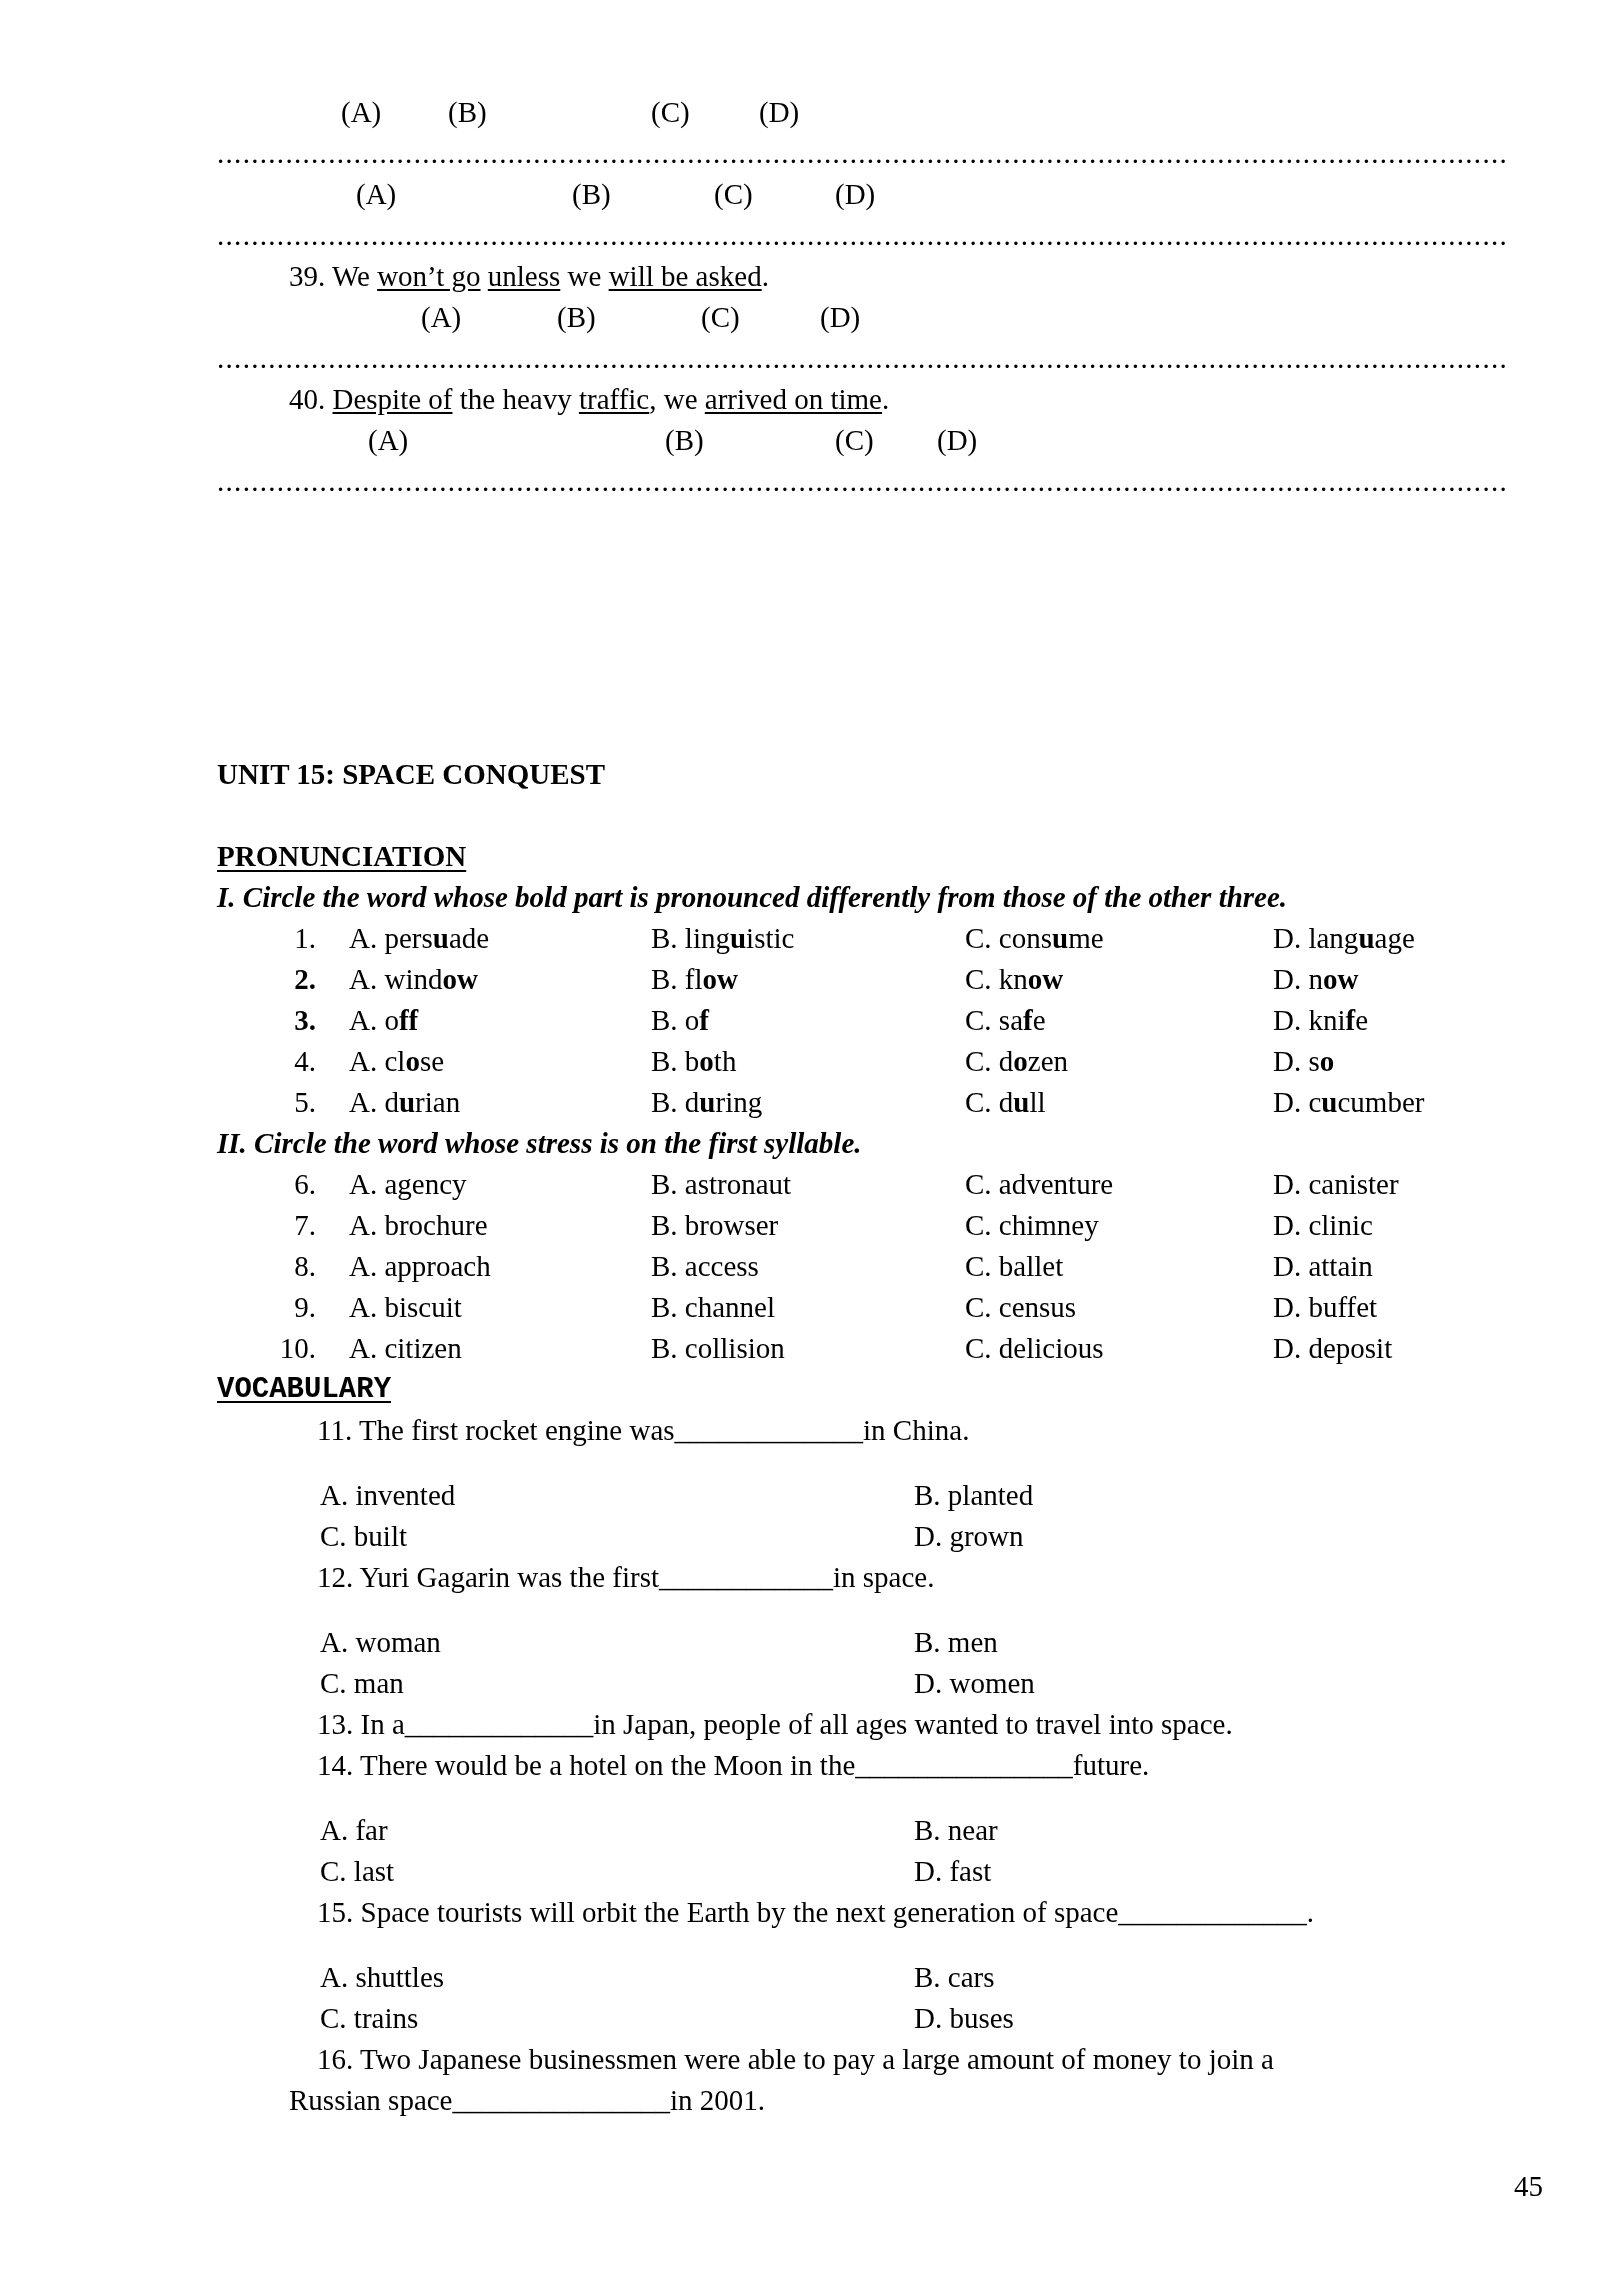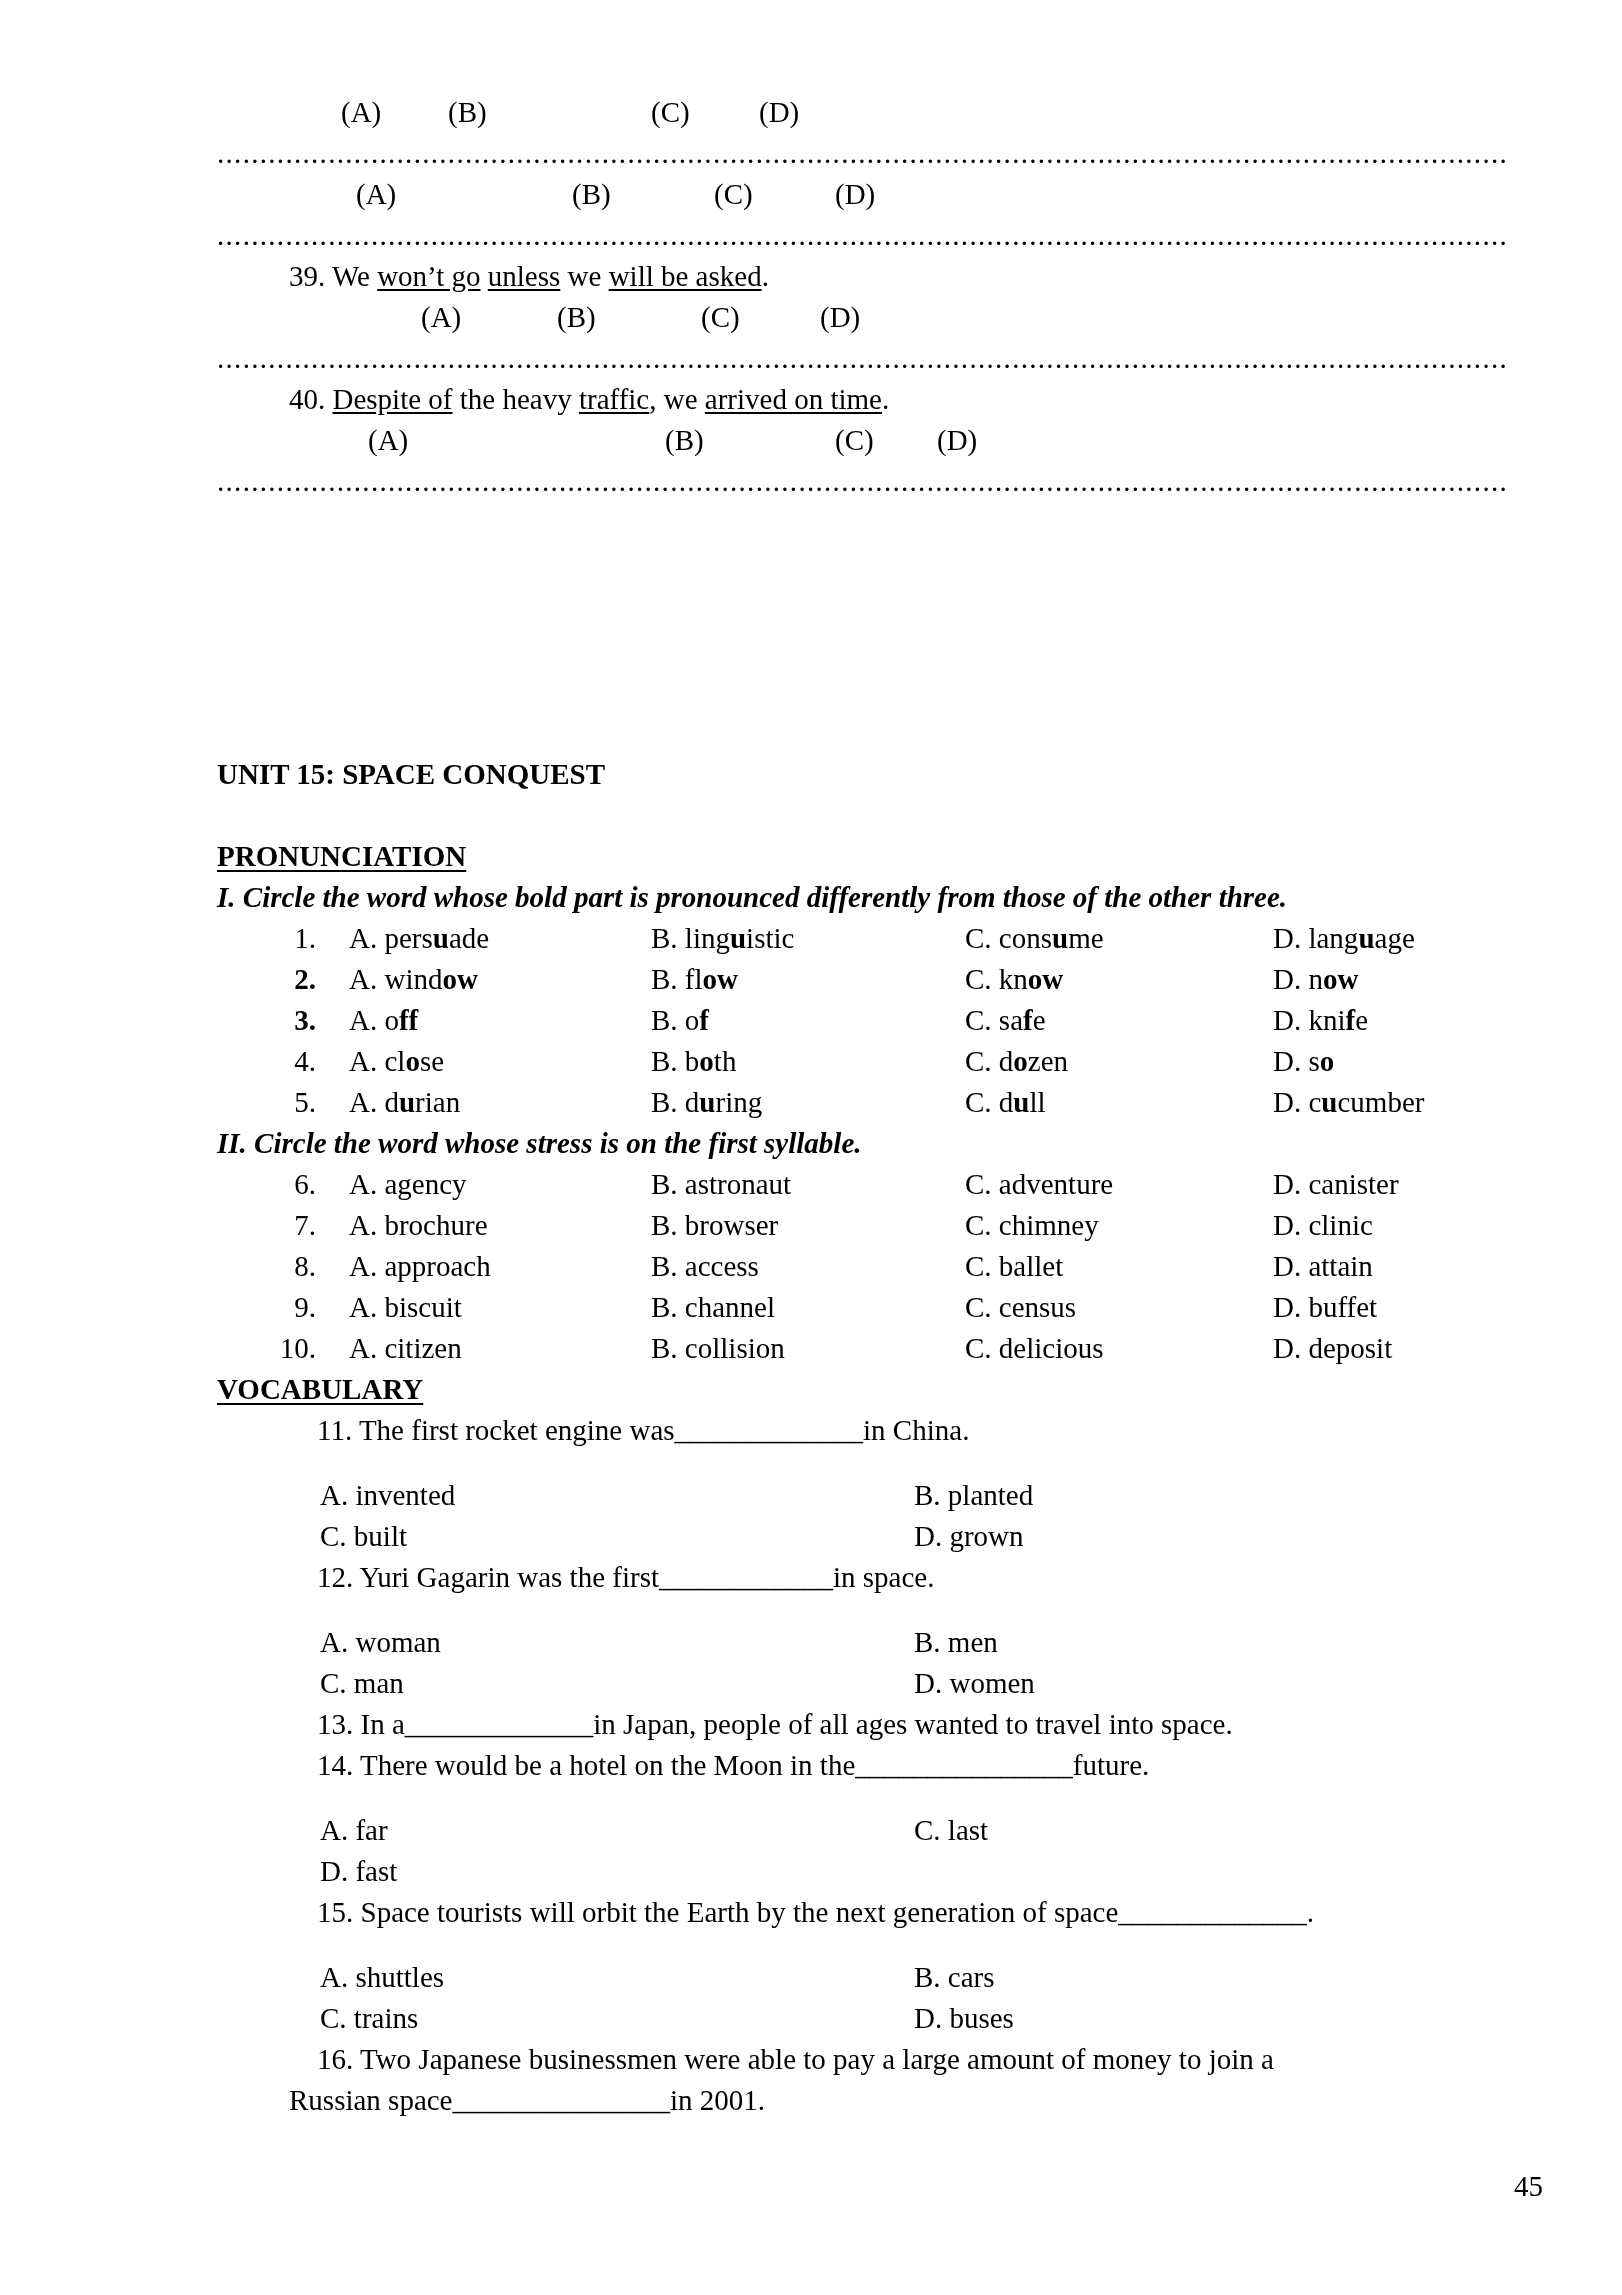--- a/index.html
+++ b/index.html
@@ -162,21 +162,21 @@
     <div class="pron-row">
       <span class="pron-num">10.</span>
       <span>A. citizen</span>
       <span>B. collision</span>
       <span>C. delicious</span>
       <span>D. deposit</span>
     </div>
   </section>
 
   <section>
-    <h2 class="sec-heading" style="font-size:29px;">VOCABULARY</h2>
+    <h2 class="sec-heading" style="font-size:29px;font-family:Liberation Mono, monospace;">VOCABULARY</h2>
 
     <div>
       <p class="vq-text">11. The first rocket engine was_____________in China.</p>
       <div class="vocab-opts">
         <span>A. invented</span>
         <span>B. planted</span>
         <span>C. built</span>
         <span>D. grown</span>
       </div>
     </div>
@@ -192,20 +192,21 @@
     </div>
 
     <div>
       <p class="vq-text">13. In a_____________in Japan, people of all ages wanted to travel into space.</p>
     </div>
 
     <div>
       <p class="vq-text">14. There would be a hotel on the Moon in the_______________future.</p>
       <div class="vocab-opts">
         <span>A. far</span>
+        <span>B. near</span>
         <span>C. last</span>
         <span>D. fast</span>
       </div>
     </div>
 
     <div>
       <p class="vq-text">15. Space tourists will orbit the Earth by the next generation of space_____________.</p>
       <div class="vocab-opts">
         <span>A. shuttles</span>
         <span>B. cars</span>

